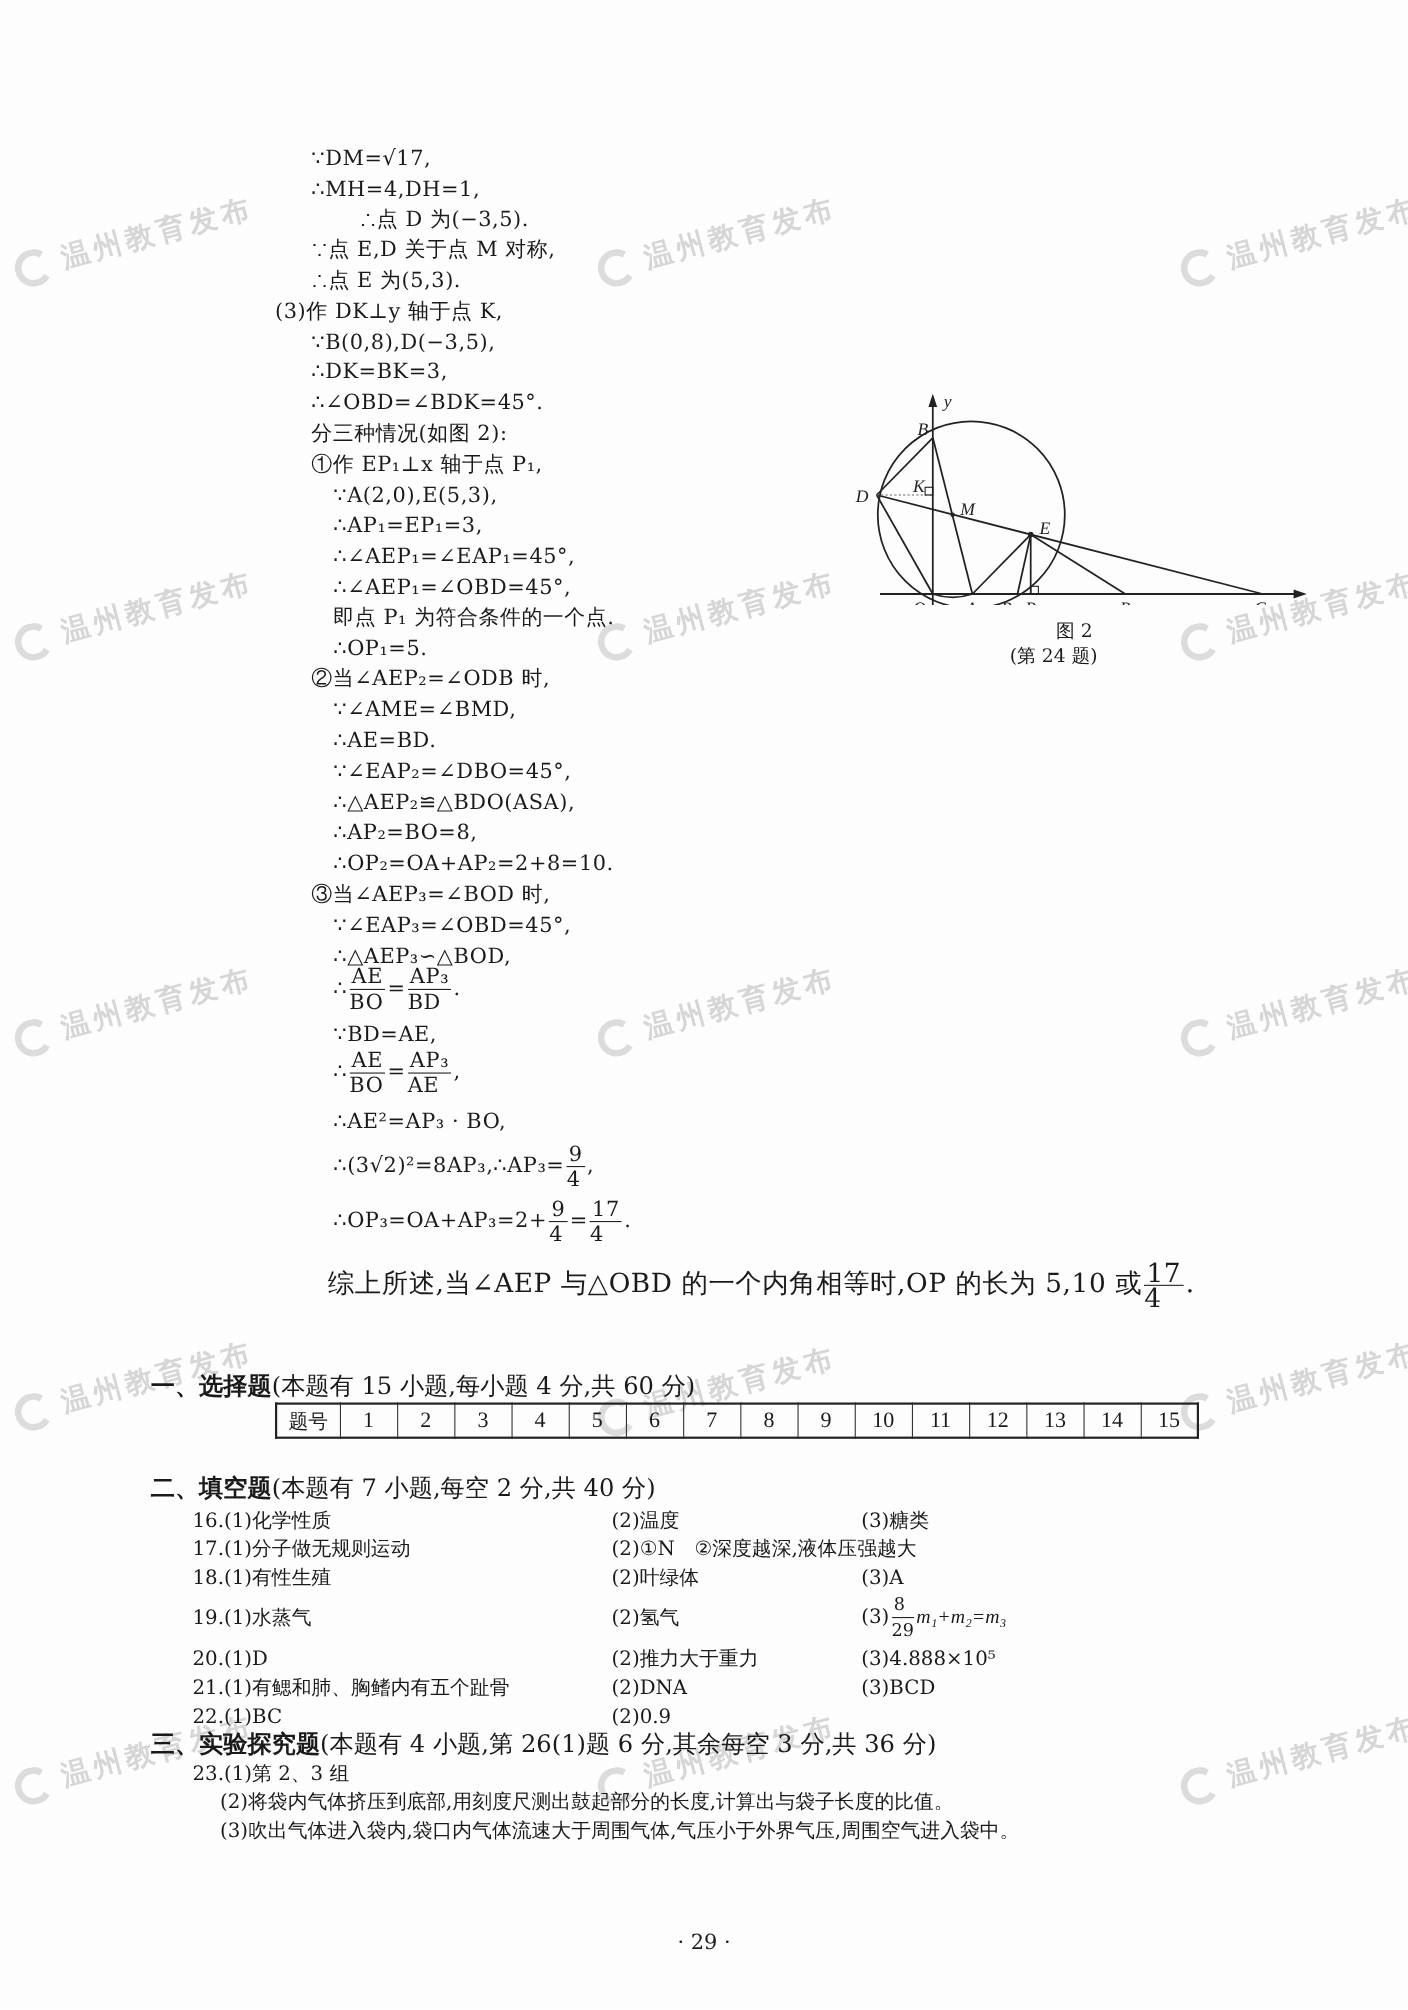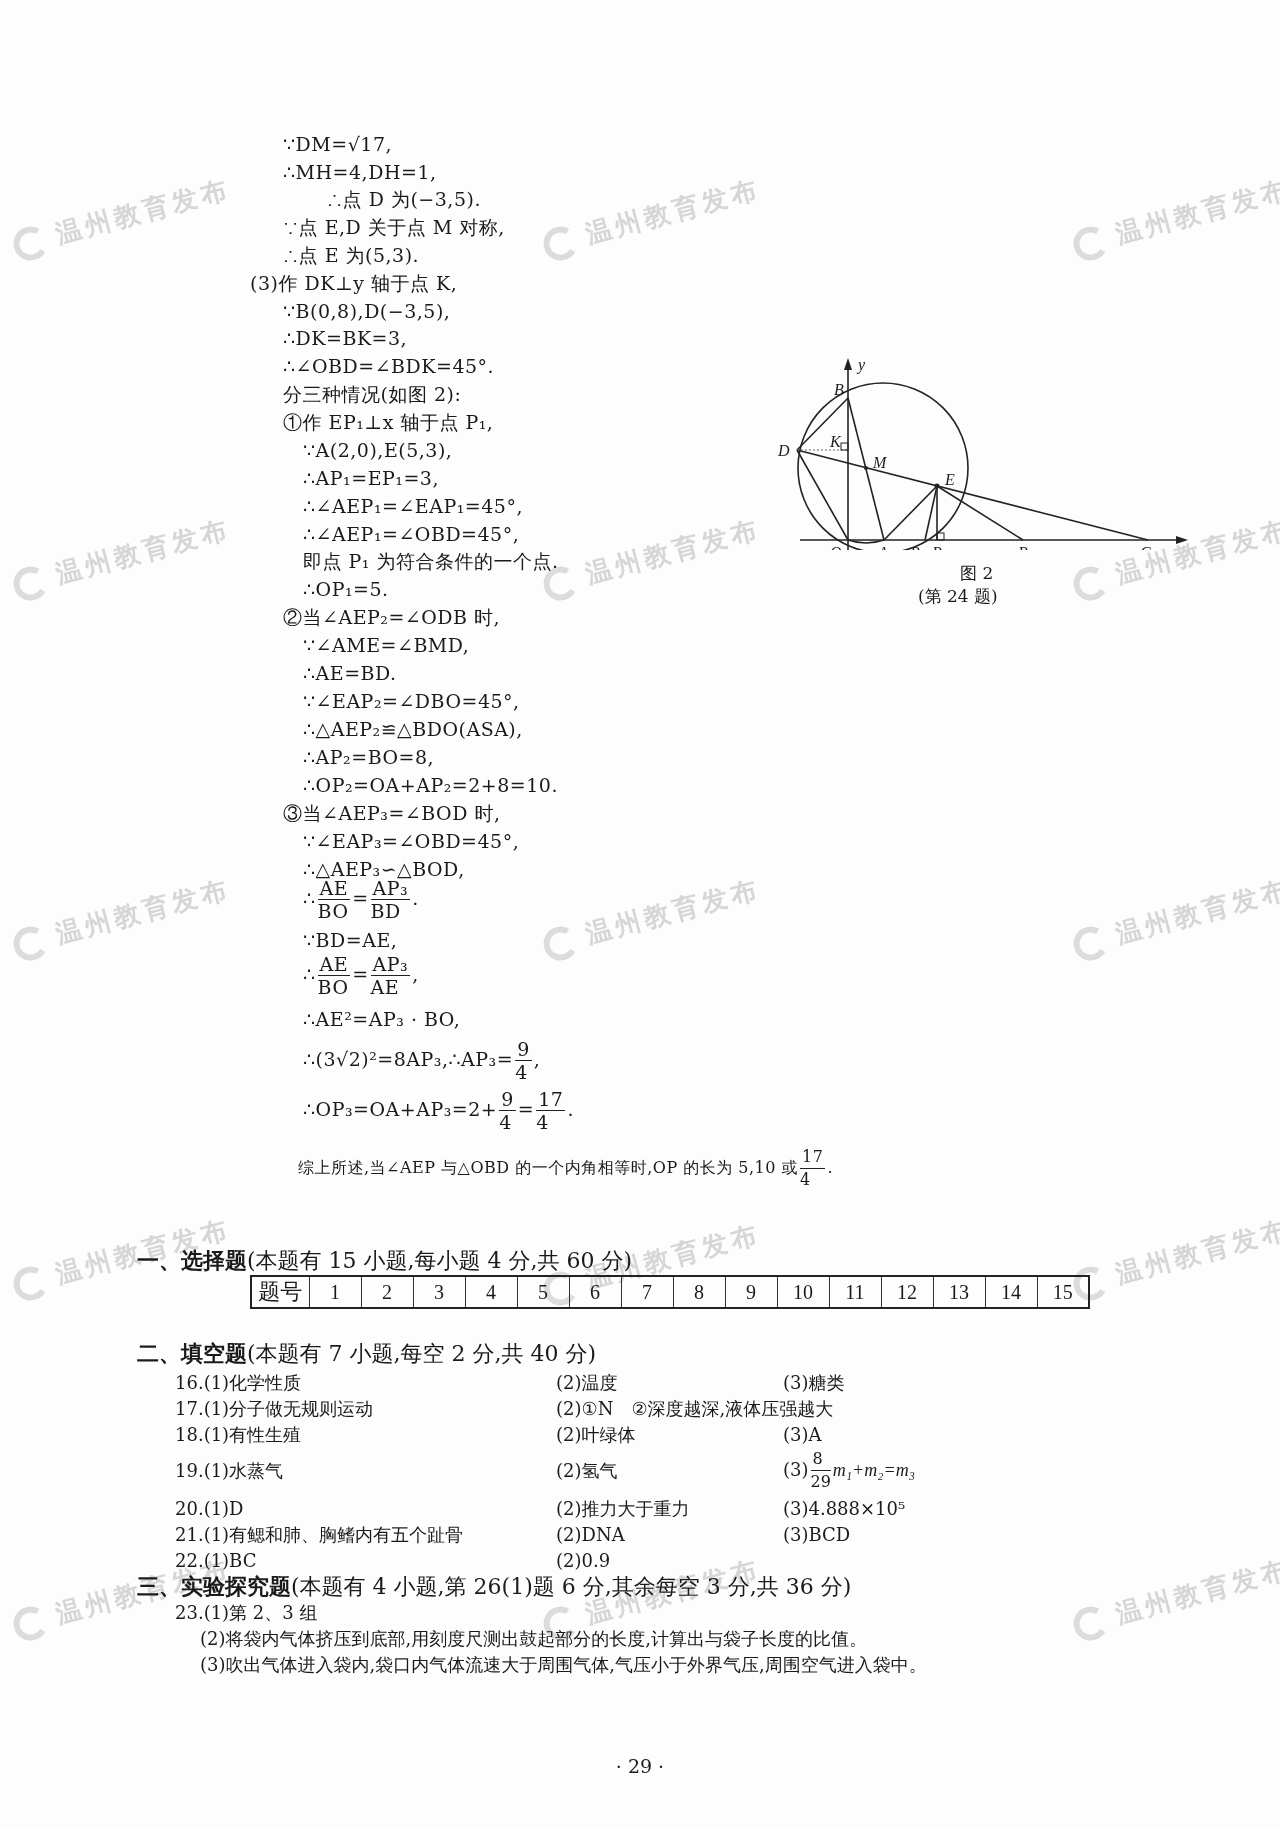--- a/index.html
+++ b/index.html
@@ -11,21 +11,21 @@
   .frac { display: inline-block; vertical-align: middle; margin: 0 2px; }
   .frac .num { display: block; border-bottom: 1px solid #222; padding: 0 2px; line-height: 22px; }
   .frac .den { display: block; line-height: 22px; }
   .watermark { position: absolute; color: #d6d6d6; font-family: "DejaVu Sans", sans-serif; font-size: 26px; font-weight: bold; transform: rotate(-15deg); white-space: nowrap; letter-spacing: 4px; }
   .watermark .logo { display: inline-block; width: 34px; height: 34px; border: 6px solid #dcdcdc; border-radius: 50%; border-right-color: transparent; vertical-align: middle; margin-right: 10px; }
   .title { position: absolute; left: 0; width: 1280px; top: 1200px; text-align: center; font-family: "DejaVu Sans", sans-serif; font-weight: bold; font-size: 33px; letter-spacing: 3px; }
   .sec { position: absolute; font-size: 22px; line-height: 22px; white-space: nowrap; }
   .sec b { font-family: "DejaVu Sans", sans-serif; font-weight: bold; }
   table.ans { position: absolute; left: 250px; top: 1275px; border-collapse: collapse; border: 2px solid #222; font-family: "Liberation Serif", serif; font-size: 20px; }
   table.ans td { border: 1px solid #333; width: 52px; height: 31px; text-align: center; padding: 0; }
-  table.ans td.hd { width: 58px; font-family: "DejaVu Serif", serif; font-size: 22px; }
+  table.ans td.hd { width: 58px; font-family: "DejaVu Serif", serif; font-size: 18px; }
   .row { position: absolute; font-size: 18px; line-height: 22px; white-space: nowrap; }
   .fig-caption { position: absolute; font-size: 17px; text-align: center; white-space: nowrap; }
   .pagenum { position: absolute; top: 1755px; left: 0; width: 1280px; text-align: center; font-size: 19px; }
 </style>
 </head>
 <body>
 
 <div class="page">
 
   <div class="watermark" style="left:10px;top:200px;"><span class="logo"></span><span>温州教育发布</span></div>
@@ -80,21 +80,21 @@
     <div class="line" style="left:303px;top:953px;">
       <span>∴</span><span class="frac"><span class="num">AE</span><span class="den">BO</span></span><span>=</span><span class="frac"><span class="num">AP₃</span><span class="den">AE</span></span><span>,</span>
     </div>
     <div class="line" style="left:303px;top:1007px;">∴AE²=AP₃ · BO,</div>
     <div class="line" style="left:303px;top:1038px;">
       <span>∴(3√2)²=8AP₃,∴AP₃=</span><span class="frac"><span class="num">9</span><span class="den">4</span></span><span>,</span>
     </div>
     <div class="line" style="left:303px;top:1088px;">
       <span>∴OP₃=OA+AP₃=2+</span><span class="frac"><span class="num">9</span><span class="den">4</span></span><span>=</span><span class="frac"><span class="num">17</span><span class="den">4</span></span><span>.</span>
     </div>
-    <div class="line" style="left:298px;top:1146px;font-size:16px;">
+    <div class="line" style="left:298px;top:1146px;font-size:24px;">
       <span>综上所述,当∠AEP 与△OBD 的一个内角相等时,OP 的长为 5,10 或</span><span class="frac"><span class="num">17</span><span class="den">4</span></span><span>.</span>
     </div>
   </div>
 
   <div style="position:absolute;left:770px;top:340px;width:420px;height:280px;">
     <svg width="420" height="210" viewBox="0 0 420 210">
       <g stroke="#222" stroke-width="1.6" fill="none">
         <circle cx="113" cy="128" r="85"></circle>
         <line x1="30" y1="200" x2="410" y2="200"></line>
         <line x1="78" y1="215" x2="78" y2="22"></line>

